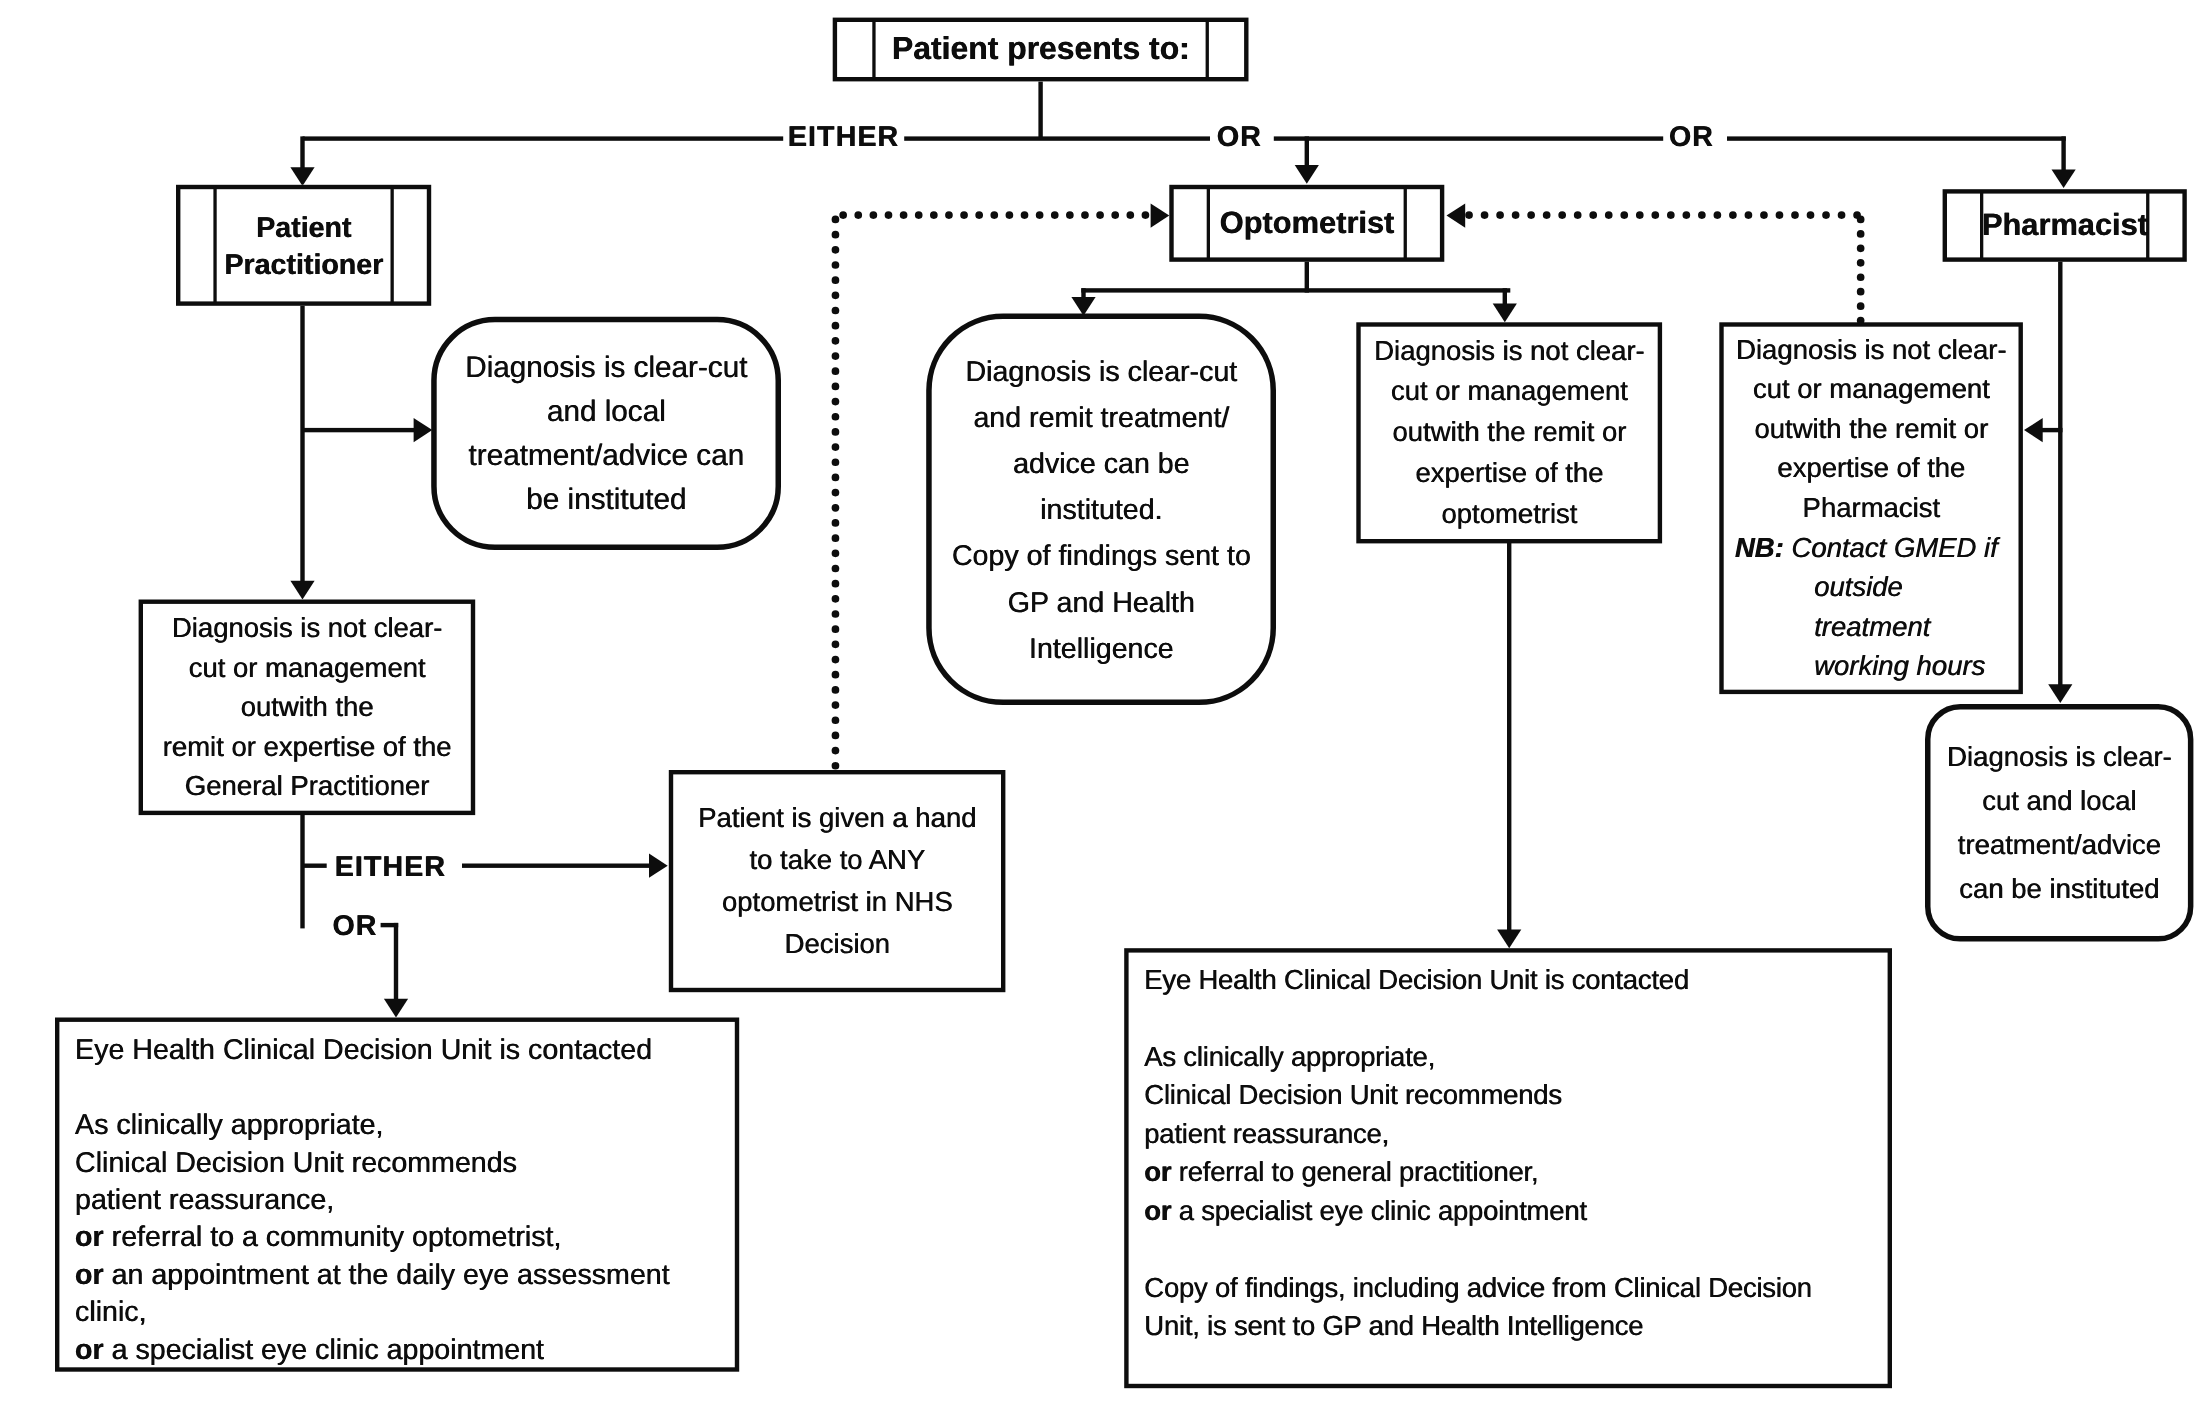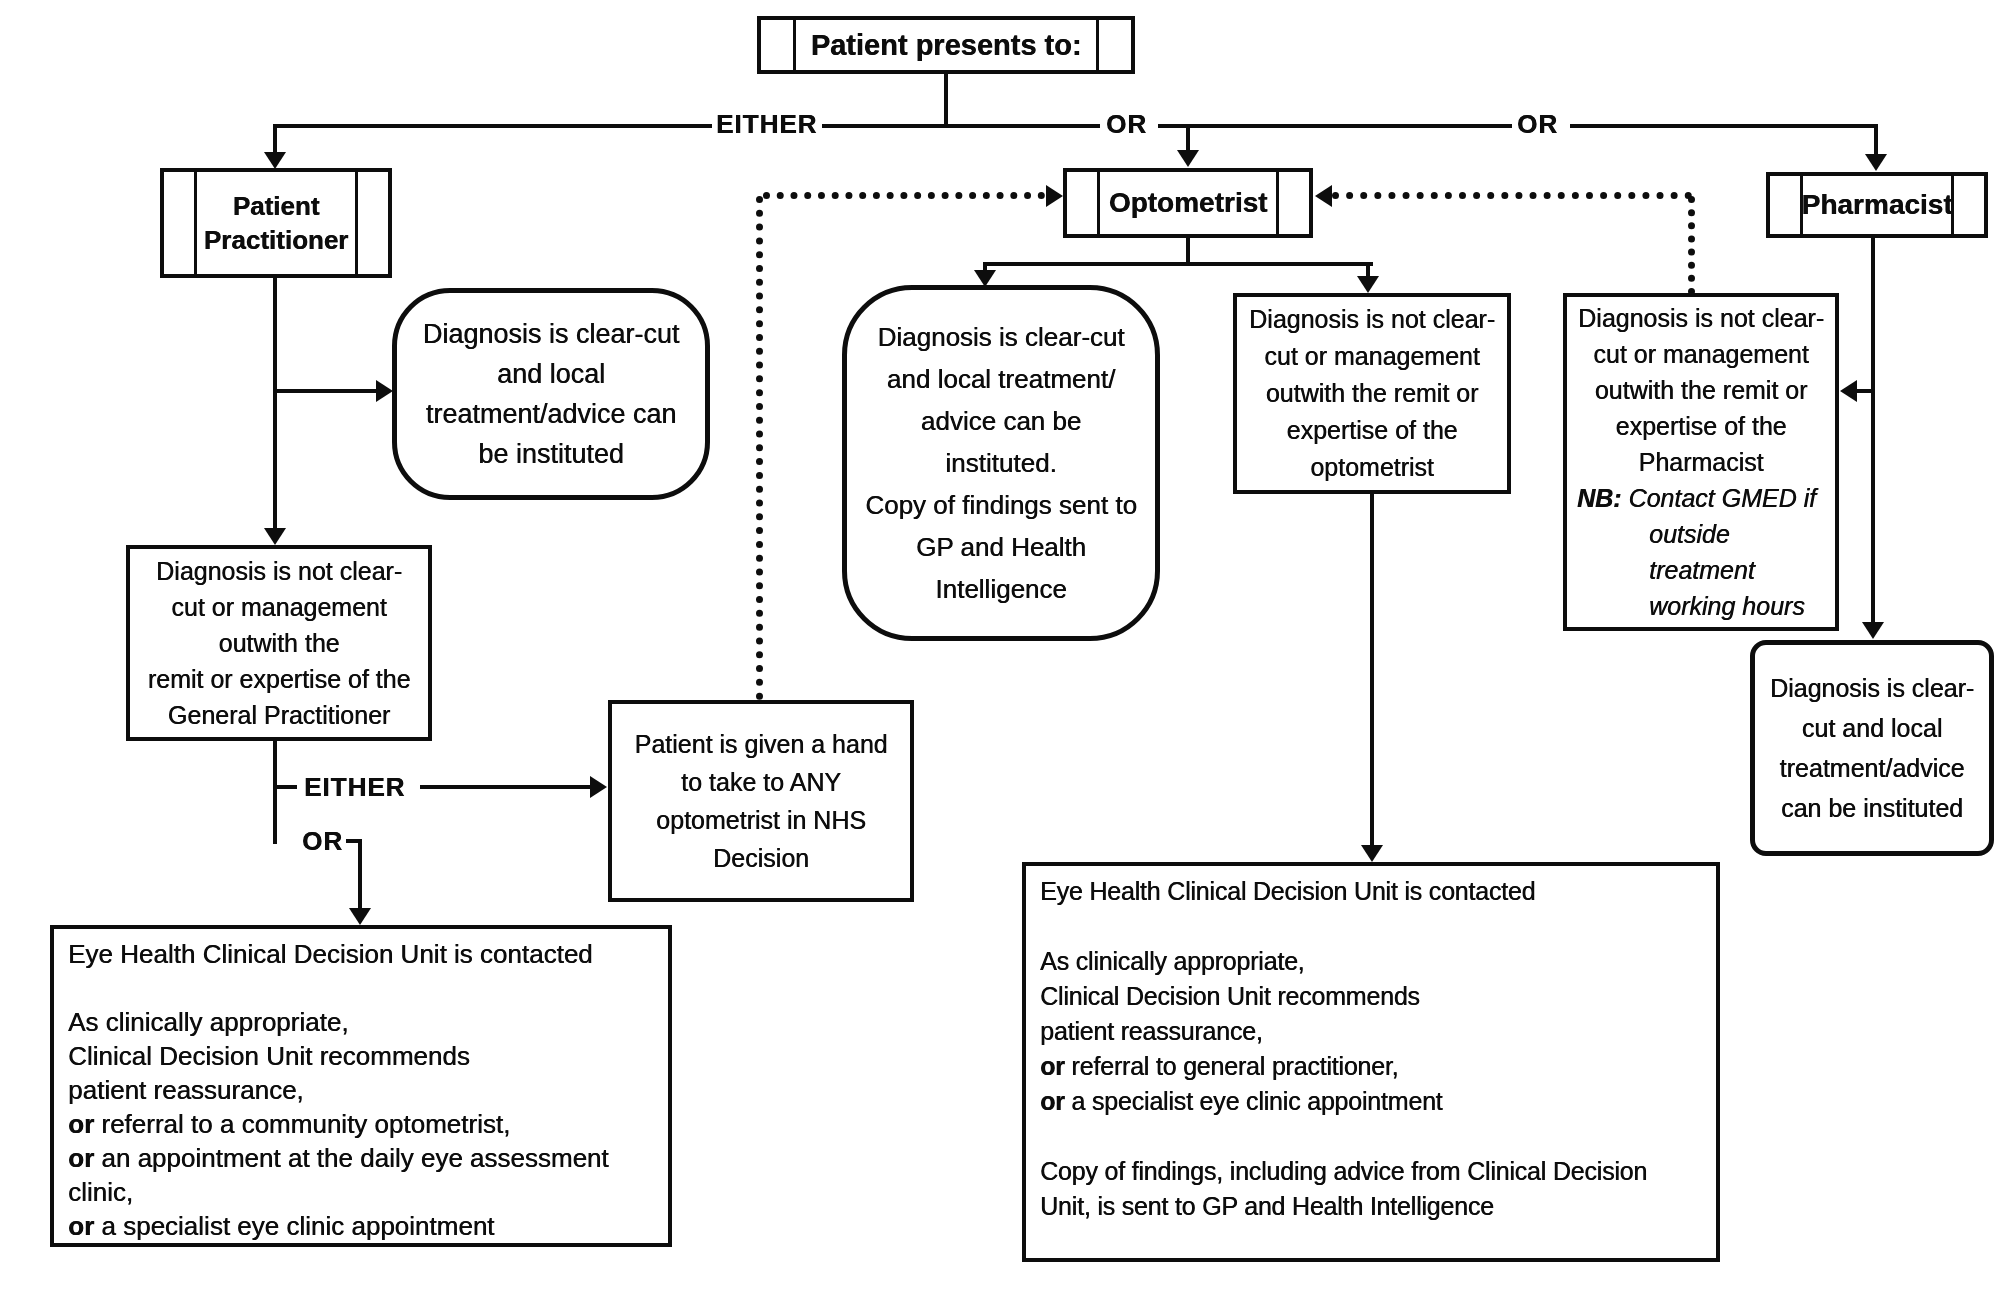--- a/index.html
+++ b/index.html
@@ -138,21 +138,21 @@
   <div class="ln" style="left:1186px;top:238px;width:4px;height:28px;"></div>
   <div class="ln" style="left:983px;top:262px;width:390px;height:4px;"></div>
   <div class="ln" style="left:983px;top:262px;width:4px;height:12px;"></div>
   <div class="arr a-d" style="left:974px;top:270px;"></div>
   <div class="ln" style="left:1366px;top:262px;width:4px;height:18px;"></div>
   <div class="arr a-d" style="left:1357px;top:276px;"></div>
 
   <div class="node round center" style="left:842px;top:285px;width:318px;height:356px;border-radius:70px;font-size:26px;line-height:42px;">
     <div class="txt center">
         <div class="tl">Diagnosis is clear-cut</div>
-        <div class="tl">and local treatment/</div>
+        <div class="tl">and remit treatment/</div>
         <div class="tl">advice can be</div>
         <div class="tl">instituted.</div>
         <div class="tl">Copy of findings sent to</div>
         <div class="tl">GP and Health</div>
         <div class="tl">Intelligence</div>
       </div>
   </div>
 
   <div class="node center" style="left:1233px;top:293px;width:278px;height:201px;font-size:25px;line-height:37px;">
     <div class="txt center">
@@ -198,21 +198,21 @@
         <div class="tl" style="text-align: left; padding-left: 72px;"><span class="i">outside</span></div>
         <div class="tl" style="text-align: left; padding-left: 72px;"><span class="i">treatment</span></div>
         <div class="tl" style="text-align: left; padding-left: 72px;"><span class="i">working hours</span></div>
       </div>
   </div>
 
   <div class="dh" style="left:1332px;top:192px;width:360px;"></div>
   <div class="dv" style="left:1688px;top:196px;height:99px;"></div>
   <div class="arr a-l" style="left:1315px;top:185px;"></div>
 
-  <div class="node round center" style="left:1750px;top:640px;width:244px;height:216px;border-radius:16px;font-size:25px;line-height:40px;">
+  <div class="node round center" style="left:1750px;top:640px;width:244px;height:216px;border-radius:32px;font-size:25px;line-height:40px;">
     <div class="txt center">
         <div class="tl">Diagnosis is clear-</div>
         <div class="tl">cut and local</div>
         <div class="tl">treatment/advice</div>
         <div class="tl">can be instituted</div>
       </div>
   </div>
 
 </div>
 

